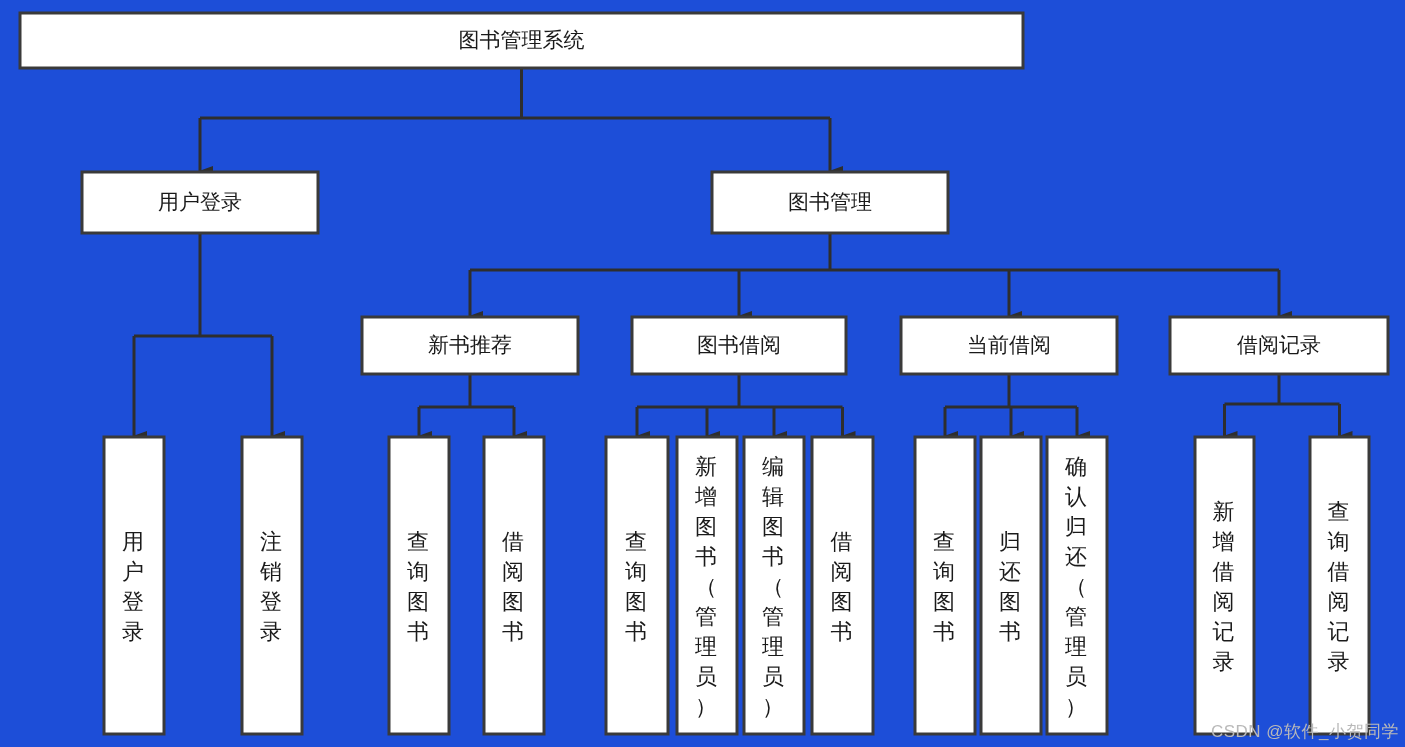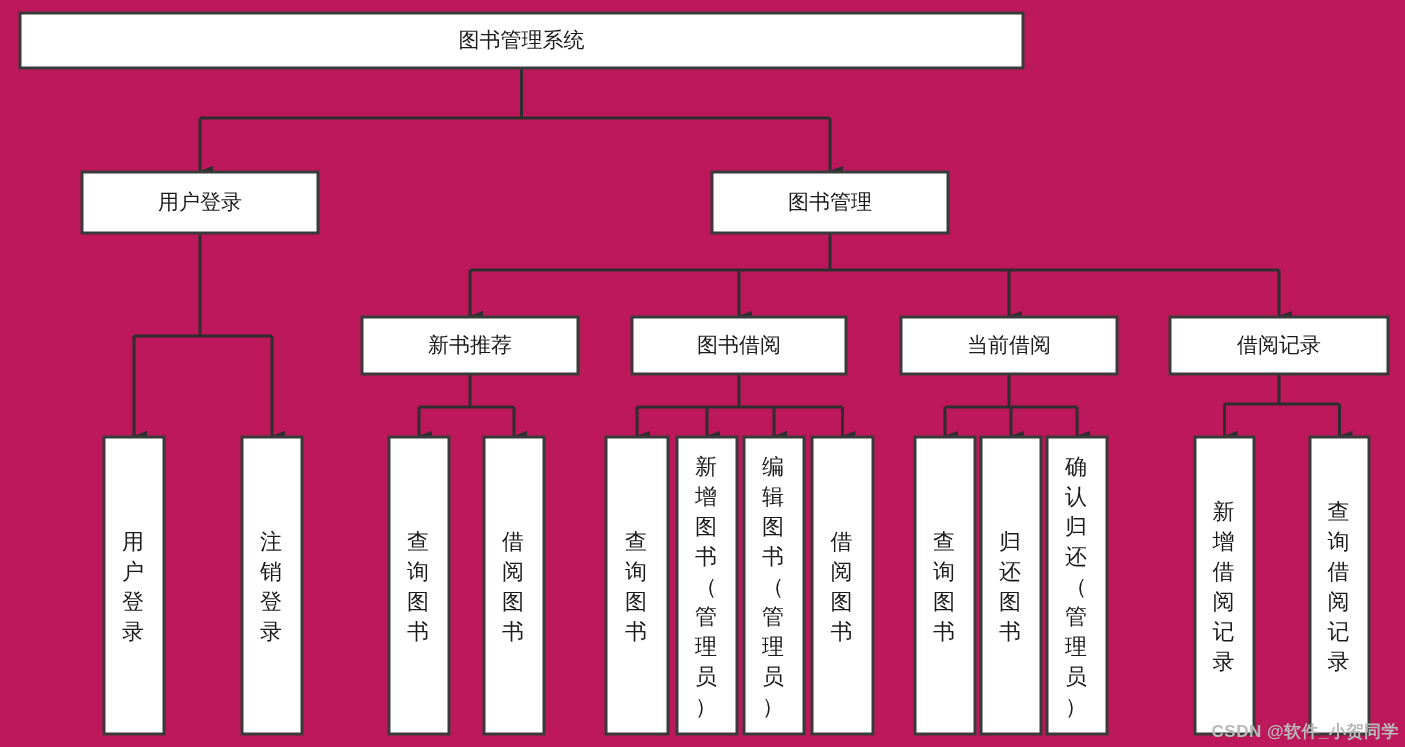--- a/index.html
+++ b/index.html
@@ -7,21 +7,21 @@
     padding: 0;
     background: #ffffff;
   }
   body {
     font-family: "Liberation Sans", "DejaVu Sans", sans-serif;
   }
   #stage {
     position: relative;
     width: 1405px;
     height: 747px;
-    background: #be185d;
+    background: #1d4ed8;
     overflow: hidden;
   }
   #diagram {
     position: absolute;
     left: 0;
     top: 0;
     width: 1405px;
     height: 747px;
   }
   .node-rect {
@@ -53,21 +53,20 @@
   }
   .watermark {
     position: absolute;
     right: 6px;
     bottom: 4px;
     font-family: "Liberation Sans", "DejaVu Sans", sans-serif;
     font-size: 17px;
     color: #b9b9b9;
     white-space: nowrap;
     letter-spacing: 0.5px;
-    font-weight: bold;
   }
 </style>
 </head>
 <body>
 
 <div id="stage">
   <svg id="diagram" viewBox="0 0 1405 747">
     <defs>
       <marker id="arrow" viewBox="0 0 12 14" refX="6" refY="13" markerWidth="12" markerHeight="14" orient="auto-start-reverse" markerUnits="userSpaceOnUse">
         <path d="M 1 0 L 11 0 L 6 14 Z" class="arrow-head"></path>

